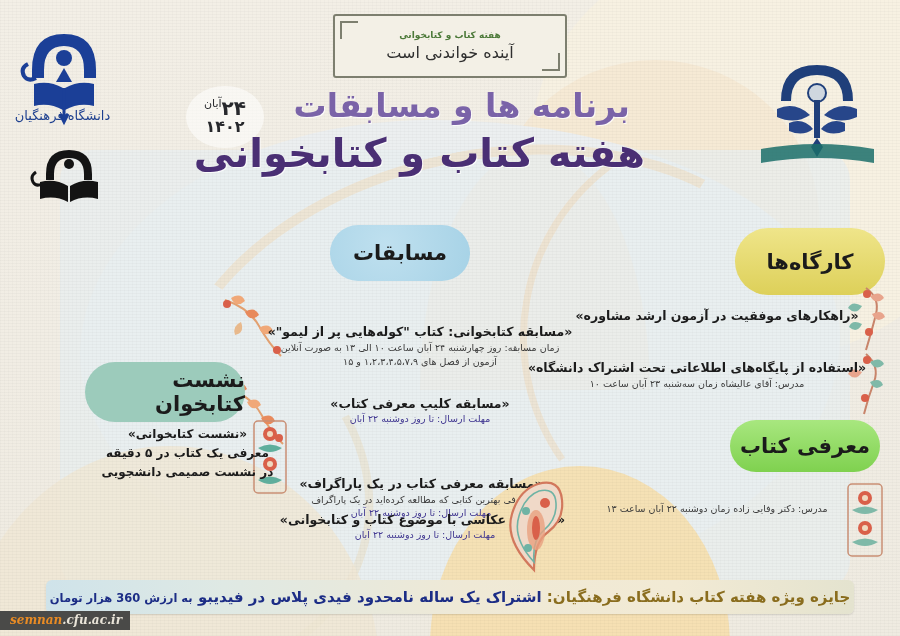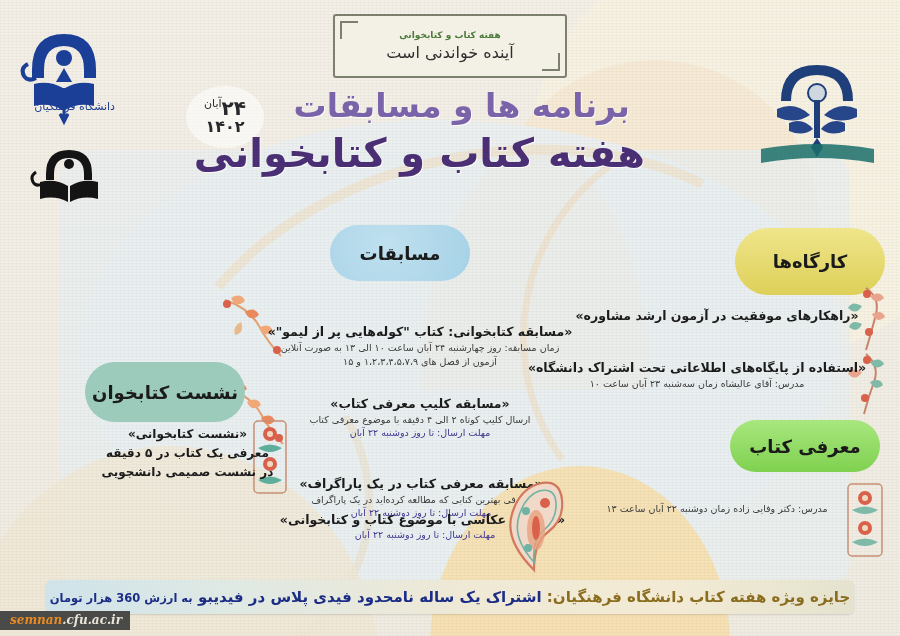--- a/index.html
+++ b/index.html
@@ -34,38 +34,38 @@
   .ribbon{position:absolute;left:50%;transform:translateX(-50%);top:14px;width:230px;height:60px;
     background:#f3f0e6;border:2px solid #7d7f6f;border-radius:3px;
     display:flex;flex-direction:column;align-items:center;justify-content:center;}
   .ribbon:before,.ribbon:after{content:"";position:absolute;width:16px;height:16px;border:2px solid #7d7f6f;}
   .ribbon:before{left:5px;top:5px;border-right:none;border-bottom:none;}
   .ribbon:after{right:5px;bottom:5px;border-left:none;border-top:none;}
   .ribbon-top{font-size:9px;font-weight:bold;color:#4d7a3a;letter-spacing:.3px;}
   .ribbon-main{font-size:16px;color:#2f2f2f;margin-top:3px;}
 
   .logo-left{position:absolute;left:14px;top:18px;width:100px;height:110px;}
-  .logo-left-caption{position:absolute;left:10px;top:100px;width:105px;font-size:11px;color:#1d3f8f;}
+  .logo-left-caption{position:absolute;left:10px;top:108px;width:105px;text-align:center;font-size:13px;color:#1d3f8f;}
   .logo-book{position:absolute;left:30px;top:140px;width:78px;height:70px;}
   .logo-right{position:absolute;right:20px;top:45px;width:125px;height:125px;}
 
   .date-badge{position:absolute;left:186px;top:86px;width:78px;height:62px;border-radius:50%;
     background:rgba(255,255,255,.55);display:flex;flex-direction:column;align-items:center;justify-content:center;line-height:1.05;}
   .date-top{font-size:20px;font-weight:bold;color:#27282c;}
   .date-top small{font-size:11px;font-weight:normal;vertical-align:super;}
   .date-year{font-size:16px;font-weight:bold;color:#27282c;}
 
   .title1{position:absolute;right:270px;top:86px;font-size:33px;font-weight:bold;color:#7a63a8;white-space:nowrap;
     text-shadow:1px 1px 0 rgba(255,255,255,.8);}
   .title2{position:absolute;right:255px;top:130px;font-size:40px;font-weight:bold;color:#4a2f74;white-space:nowrap;
     text-shadow:1px 1px 0 rgba(255,255,255,.8);}
 
   
   .pill{position:absolute;display:flex;align-items:center;justify-content:center;
-    font-size:18px;font-weight:bold;color:#1b1b1b;border-radius:60px;}
+    font-size:21px;font-weight:bold;color:#1b1b1b;border-radius:60px;}
   .pill-contest{left:330px;top:225px;width:140px;height:56px;background:radial-gradient(circle at 40% 35%,#bfe0ef,#a6d2e6);}
   .pill-workshop{right:15px;top:228px;width:150px;height:67px;background:linear-gradient(180deg,#efe58a,#ddd059);}
   .pill-bookintro{right:20px;top:420px;width:150px;height:52px;background:linear-gradient(180deg,#a8e77f,#7fd14f);}
   .pill-session{left:85px;top:362px;width:160px;height:60px;background:#9ccbbb;}
 
   
   .blk{position:absolute;text-align:center;}
   .blk .h{font-size:12.5px;font-weight:bold;color:#1b1b1b;white-space:nowrap;}
   .blk .d{font-size:9.5px;color:#3a3a3a;margin-top:3px;white-space:nowrap;}
   .blk .dl{font-size:9.5px;color:#3f3590;margin-top:2px;white-space:nowrap;}
@@ -230,21 +230,20 @@
     <path d="M12 6 Q36 14 46 32 Q56 50 68 62" stroke="#e2a070" stroke-width="2" fill="none"></path>
     <path d="M18 4 q10 -6 14 3 q-9 8 -14 -3" fill="#e88a5c"></path>
     <path d="M32 20 q10 -6 14 3 q-9 8 -14 -3" fill="#f0a878"></path>
     <path d="M46 36 q10 -6 14 3 q-9 8 -14 -3" fill="#e88a5c"></path>
     <circle cx="14" cy="10" r="4" fill="#d9604a"></circle>
     <circle cx="64" cy="56" r="4" fill="#d9604a"></circle>
   </svg>
 
   <div class="blk c2">
     <div class="h">«مسابقه کلیپ معرفی کتاب»</div>
-    <div class="d">ارسال کلیپ کوتاه ۲ الی ۴ دقیقه با موضوع معرفی کتاب</div>
     <div class="dl">مهلت ارسال: تا روز دوشنبه ۲۲ آبان</div>
   </div>
 
   <div class="blk c3">
     <div class="h">«مسابقه معرفی کتاب در یک پاراگراف»</div>
     <div class="d">معرفی بهترین کتابی که مطالعه کرده‌اید در یک پاراگراف</div>
     <div class="dl">مهلت ارسال: تا روز دوشنبه ۲۲ آبان</div>
   </div>
 
   <div class="blk c4">

